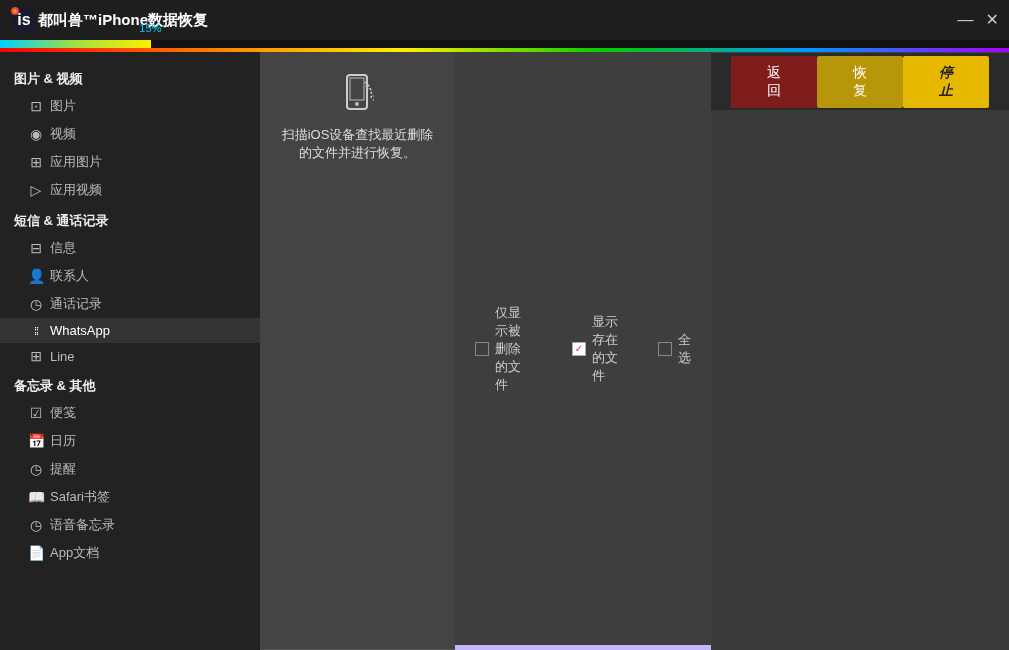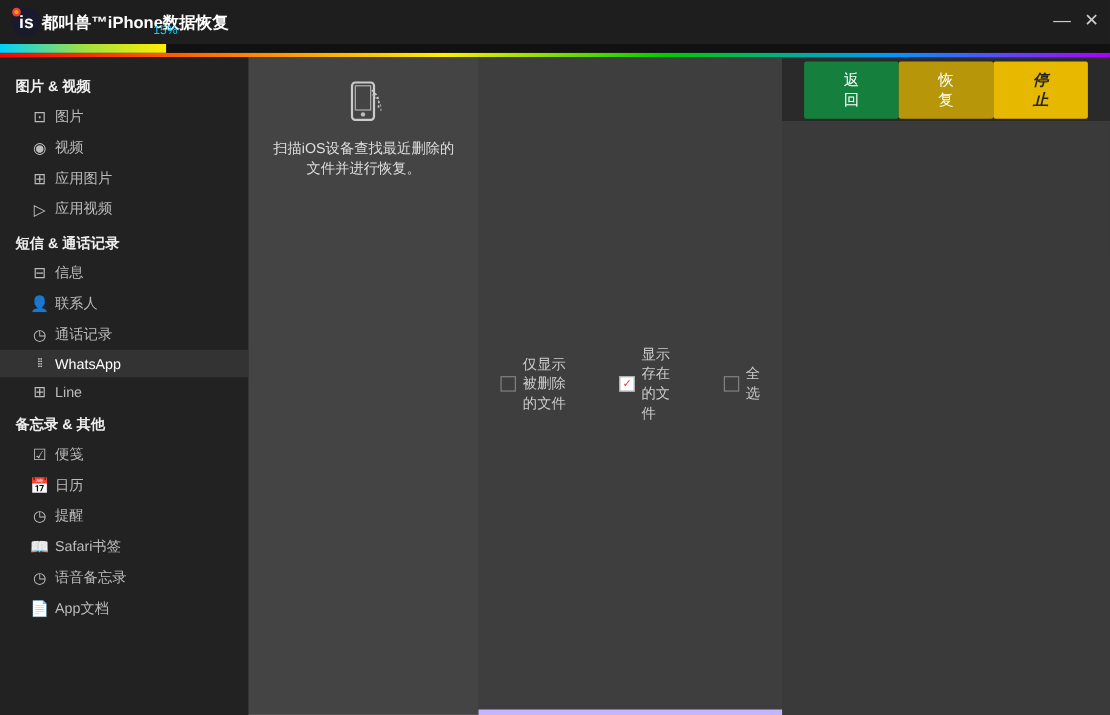--- a/index.html
+++ b/index.html
@@ -69,21 +69,21 @@
     }
 
     
     .main-layout {
       display: flex;
       height: calc(650px - 40px - 8px - 4px);
     }
 
     
     .sidebar {
-      width: 226px;
+      width: 260px;
       background: #222;
       padding: 10px 0;
       flex-shrink: 0;
       overflow-y: auto;
     }
     .sidebar-category {
       color: #eee;
       font-size: 13px;
       font-weight: bold;
       padding: 8px 14px 4px;
@@ -173,21 +173,21 @@
     .bottom-bar {
       height: 58px;
       background: #2a2a2a;
       display: flex;
       align-items: center;
       justify-content: space-between;
       padding: 0 20px;
       border-top: 1px solid #444;
     }
     .btn-back {
-      background: #15803d;
+      background: #7f1d1d;
       color: #fff;
       border: none;
       padding: 8px 36px;
       font-size: 14px;
       font-family: 'Microsoft YaHei', SimHei, sans-serif;
       cursor: pointer;
       border-radius: 2px;
     }
     .btn-group-right {
       display: flex;

